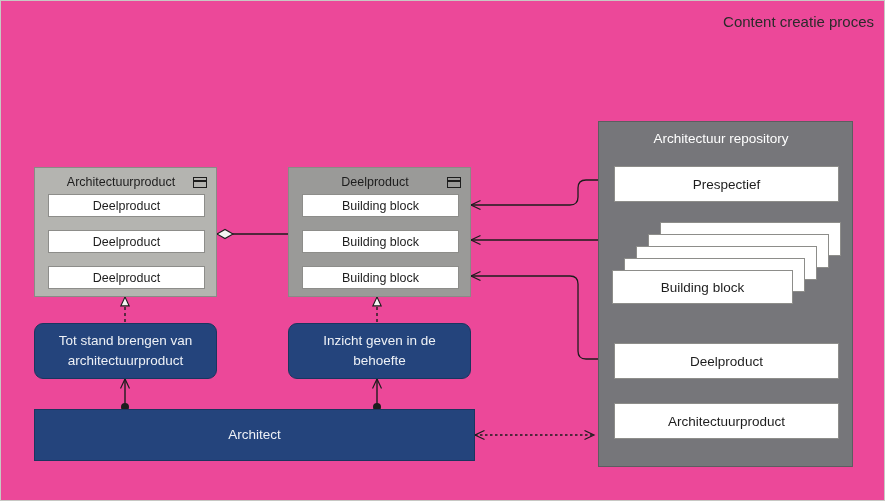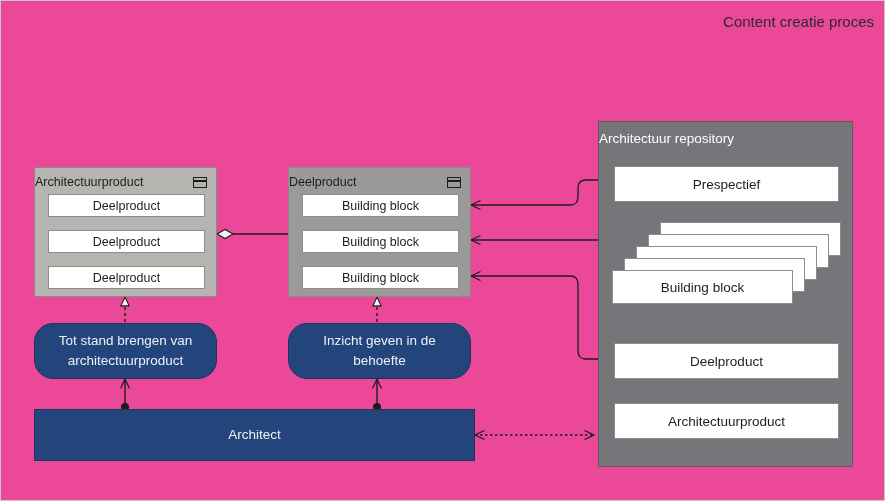--- a/index.html
+++ b/index.html
@@ -29,20 +29,21 @@
     box-sizing:border-box;
     border:1px solid #8a8a86;
   }
   .group-box.light{ background:#b4b4b0; }
   .group-box.medium{ background:#9a9a98; }
   .group-box.dark{ background:#76767a; border-color:#5d5d60; }
 
   .group-title{
     position:absolute;
     left:0;right:9px;top:7px;
+    text-align:center;
     font-size:12.5px;
     color:#1d1d1d;
     white-space:nowrap;
   }
   .group-title.onlight{color:#1d1d1d;}
   .group-title.ondark{color:#ffffff;font-size:13.5px;top:9px;}
 
   
   .group-icon{
     position:absolute;
@@ -82,21 +83,21 @@
     border:1px solid #1b355f;
     color:#eef1f6;
     display:flex;
     align-items:center;
     justify-content:center;
     text-align:center;
     font-size:13.5px;
     line-height:1.45;
     padding:0 10px;
   }
-  .blue-box.rounded{border-radius:19px;}
+  .blue-box.rounded{border-radius:9px;}
 
   
   #wires{
     position:absolute;left:0;top:0;
     width:885px;height:501px;
     pointer-events:none;
   }
 </style>
 </head>
 <body>

